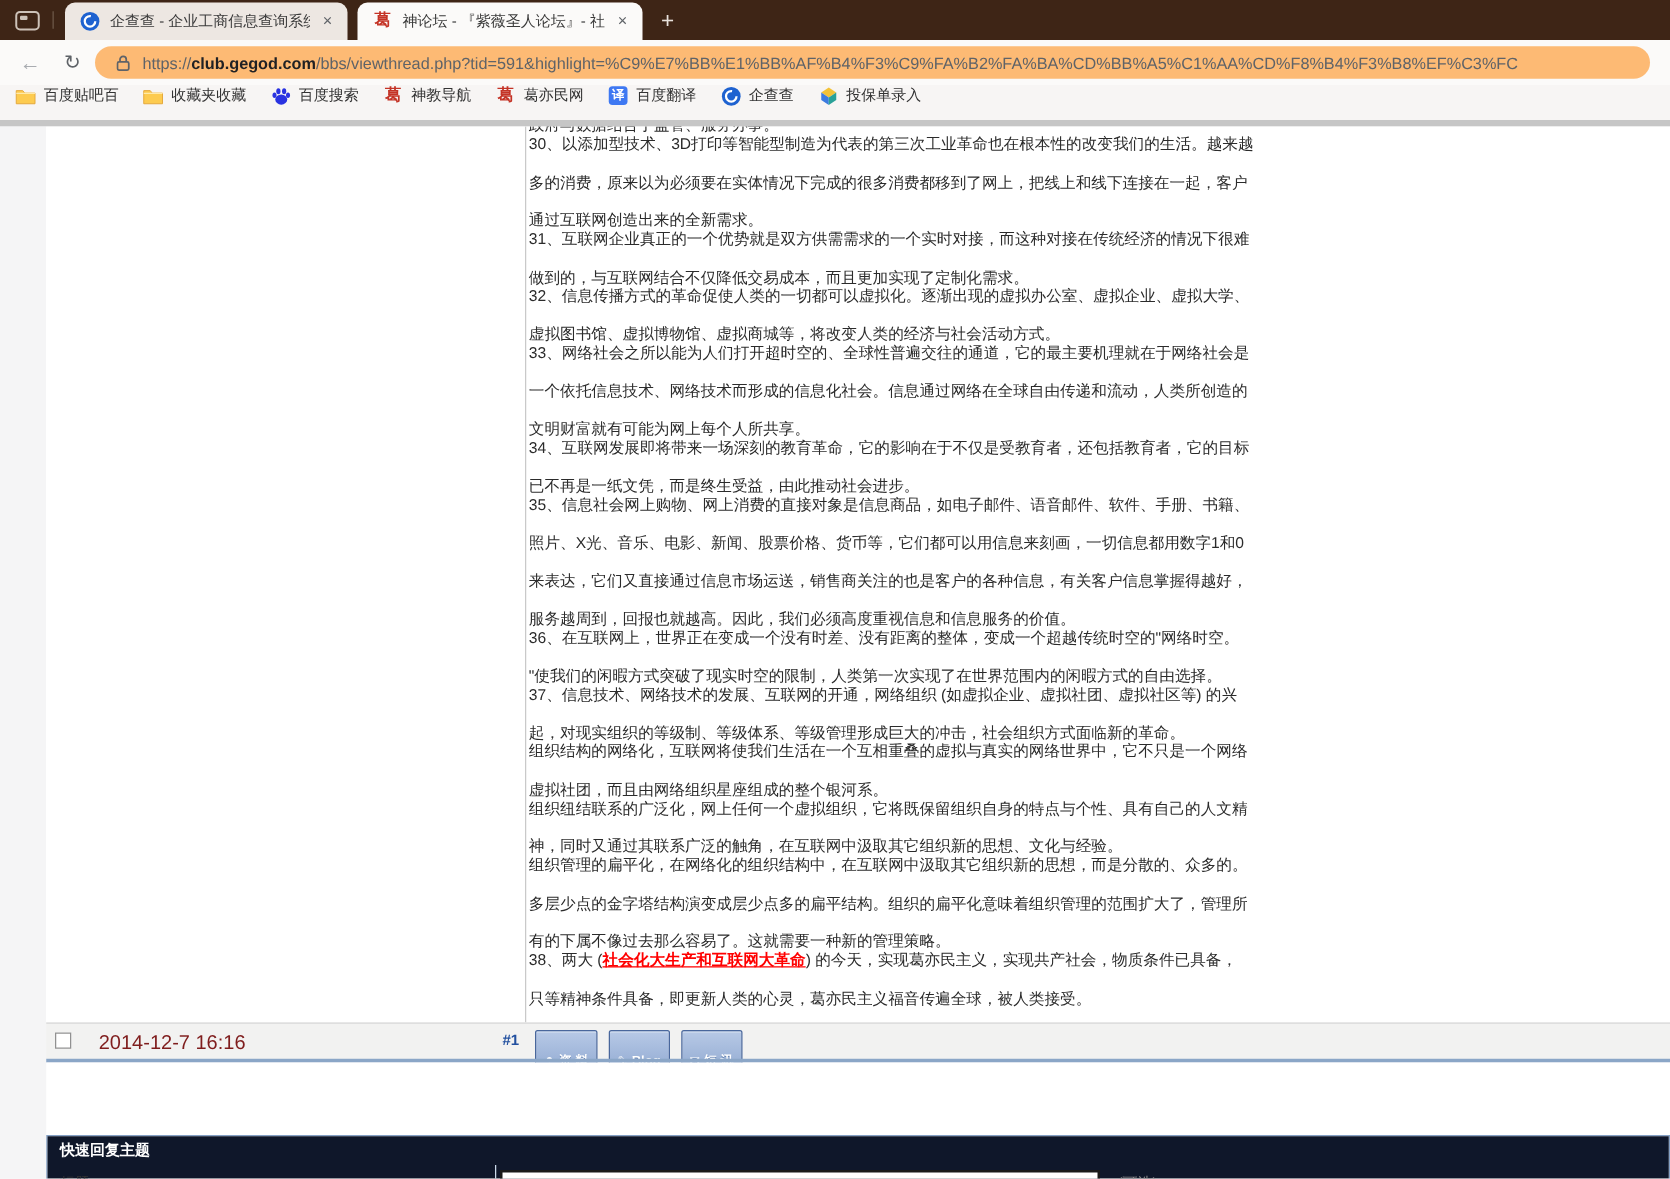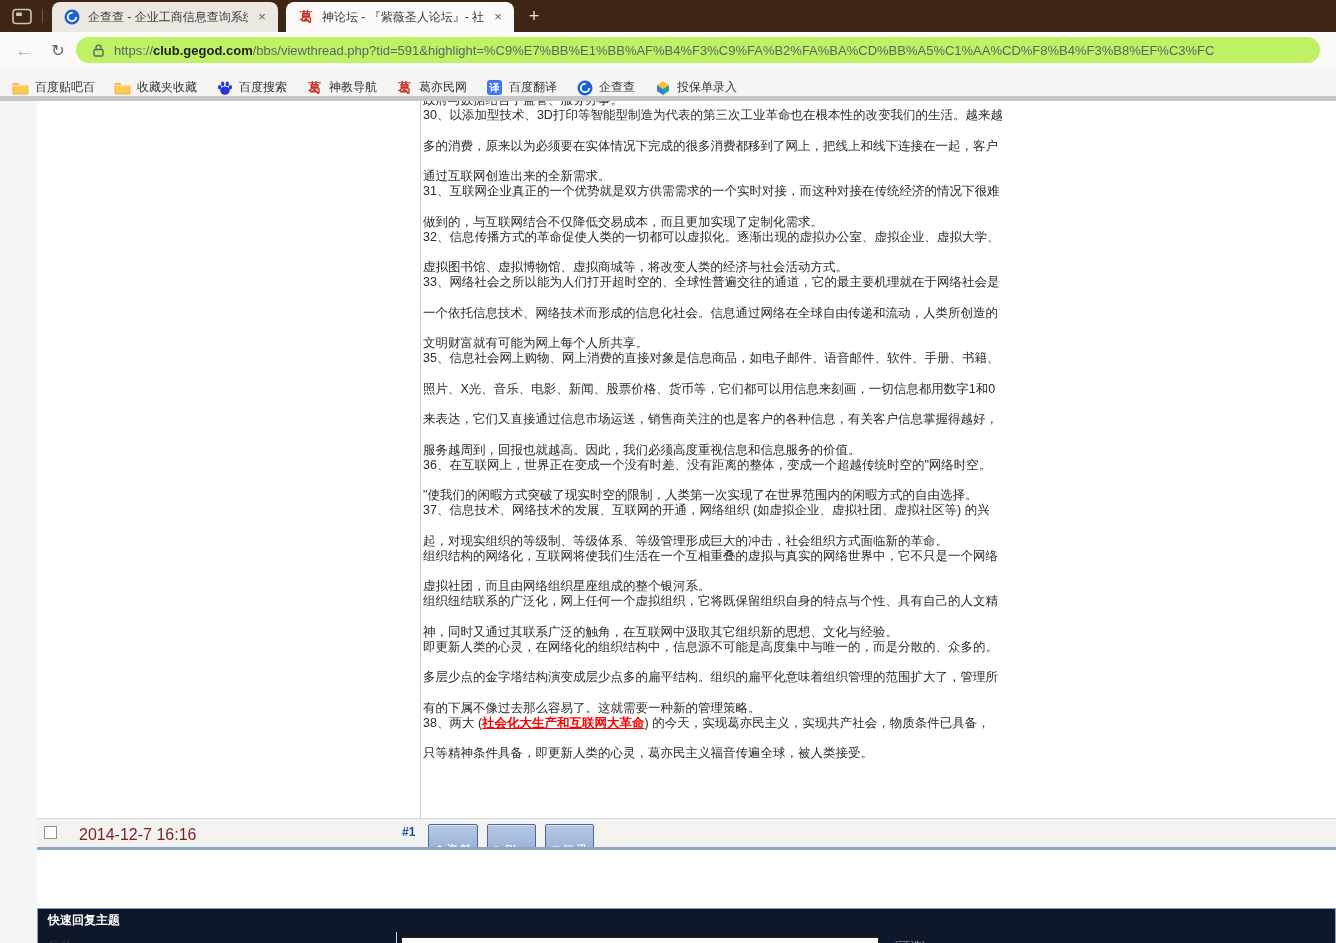--- a/index.html
+++ b/index.html
@@ -18,27 +18,27 @@
   .fav{width:16px;height:16px;margin:0 8px 0 4px;flex:none;display:inline-flex;align-items:center;justify-content:center}
   .tab-title{font-size:12px;color:#3A3A3A;white-space:nowrap;overflow:hidden;flex:1}
   .tab-x{flex:none;width:16px;text-align:center;color:#5F6368;font-size:13px;margin-left:6px;line-height:16px}
   .newtab{position:absolute;left:524px;top:6px;width:20px;height:20px;color:#E9E2DC;font-size:18px;
           line-height:20px;text-align:center}
   .navbar{position:absolute;top:32px;left:0;right:0;height:36px;background:#FBFAF9}
   .nav-ic{position:absolute;top:9px;width:20px;height:20px;text-align:center;line-height:20px;
           font-size:15px;color:#5F6368}
   .back{left:14px;color:#A9ACB1;font-size:17px}
   .refresh{left:48px;font-size:16px}
-  .pill{position:absolute;left:76px;top:5px;width:1244px;height:26px;border-radius:13px;background:#bef264;
+  .pill{position:absolute;left:76px;top:5px;width:1244px;height:26px;border-radius:13px;background:#fdba74;
         display:flex;align-items:center;overflow:hidden}
   .lock{width:11px;height:13px;margin:0 10px 0 17px;flex:none;display:inline-flex}
   .url{font-size:13px;color:#5F6368;white-space:nowrap}
   .url .host{color:#202124;font-weight:bold}
   .bookmarks{position:absolute;top:68px;left:0;right:0;height:28px;background:#F7F5F4;display:flex;
-             align-items:flex-end;padding-left:12px;box-sizing:border-box}
+             align-items:flex-start;padding-left:12px;box-sizing:border-box}
   .bm{display:flex;align-items:center;margin-right:19px;cursor:default}
   .bm .ic{width:17px;height:16px;margin-right:6px;display:inline-flex;align-items:center;justify-content:center}
   .bm-label{font-size:12px;color:#333}
   .strip{position:absolute;top:96px;left:0;right:0;height:5px;background:#C6C6C6}
   .gechar{color:#C43326;font-weight:bold;font-size:13px;line-height:16px;font-family:"DejaVu Serif",serif}
   .sqic{display:inline-block;width:15px;height:15px;border-radius:3px;color:#fff;font-size:10px;
         line-height:15px;text-align:center;font-weight:bold}
 
   
   .page{position:absolute;top:101px;left:0;width:1336px;height:842px;background:#F5F5F6;overflow:hidden}
@@ -202,33 +202,35 @@
         <div class="pline">30、以添加型技术、3D打印等智能型制造为代表的第三次工业革命也在根本性的改变我们的生活。越来越</div>
         <div class="pline gap">多的消费，原来以为必须要在实体情况下完成的很多消费都移到了网上，把线上和线下连接在一起，客户</div>
         <div class="pline gap">通过互联网创造出来的全新需求。</div>
         <div class="pline">31、互联网企业真正的一个优势就是双方供需需求的一个实时对接，而这种对接在传统经济的情况下很难</div>
         <div class="pline gap">做到的，与互联网结合不仅降低交易成本，而且更加实现了定制化需求。</div>
         <div class="pline">32、信息传播方式的革命促使人类的一切都可以虚拟化。逐渐出现的虚拟办公室、虚拟企业、虚拟大学、</div>
         <div class="pline gap">虚拟图书馆、虚拟博物馆、虚拟商城等，将改变人类的经济与社会活动方式。</div>
         <div class="pline">33、网络社会之所以能为人们打开超时空的、全球性普遍交往的通道，它的最主要机理就在于网络社会是</div>
         <div class="pline gap">一个依托信息技术、网络技术而形成的信息化社会。信息通过网络在全球自由传递和流动，人类所创造的</div>
         <div class="pline gap">文明财富就有可能为网上每个人所共享。</div>
+        <div class="pline">34、互联网发展即将带来一场深刻的教育革命，它的影响在于不仅是受教育者，还包括教育者，它的目标</div>
+        <div class="pline gap">已不再是一纸文凭，而是终生受益，由此推动社会进步。</div>
         <div class="pline">35、信息社会网上购物、网上消费的直接对象是信息商品，如电子邮件、语音邮件、软件、手册、书籍、</div>
         <div class="pline gap">照片、X光、音乐、电影、新闻、股票价格、货币等，它们都可以用信息来刻画，一切信息都用数字1和0</div>
         <div class="pline gap">来表达，它们又直接通过信息市场运送，销售商关注的也是客户的各种信息，有关客户信息掌握得越好，</div>
         <div class="pline gap">服务越周到，回报也就越高。因此，我们必须高度重视信息和信息服务的价值。</div>
         <div class="pline">36、在互联网上，世界正在变成一个没有时差、没有距离的整体，变成一个超越传统时空的"网络时空。</div>
         <div class="pline gap">"使我们的闲暇方式突破了现实时空的限制，人类第一次实现了在世界范围内的闲暇方式的自由选择。</div>
         <div class="pline">37、信息技术、网络技术的发展、互联网的开通，网络组织 (如虚拟企业、虚拟社团、虚拟社区等) 的兴</div>
         <div class="pline gap">起，对现实组织的等级制、等级体系、等级管理形成巨大的冲击，社会组织方式面临新的革命。</div>
         <div class="pline">组织结构的网络化，互联网将使我们生活在一个互相重叠的虚拟与真实的网络世界中，它不只是一个网络</div>
         <div class="pline gap">虚拟社团，而且由网络组织星座组成的整个银河系。</div>
         <div class="pline">组织纽结联系的广泛化，网上任何一个虚拟组织，它将既保留组织自身的特点与个性、具有自己的人文精</div>
         <div class="pline gap">神，同时又通过其联系广泛的触角，在互联网中汲取其它组织新的思想、文化与经验。</div>
-        <div class="pline">即更新人类的心灵，在网络化的组织结构中，信息源不可能是高度集中与唯一的，而是分散的、众多的。</div>
+        <div class="pline">组织管理的扁平化，在网络化的组织结构中，在互联网中汲取其它组织新的思想，而是分散的、众多的。</div>
         <div class="pline gap">多层少点的金字塔结构演变成层少点多的扁平结构。组织的扁平化意味着组织管理的范围扩大了，管理所</div>
         <div class="pline gap">有的下属不像过去那么容易了。这就需要一种新的管理策略。</div>
         <div class="pline"><span>38、两大 (</span><span class="hl" style="color: rgb(255, 0, 0);">社会化大生产和互联网大革命</span><span>) 的今天，实现葛亦民主义，实现共产社会，物质条件已具备，</span></div>
         <div class="pline gap">只等精神条件具备，即更新人类的心灵，葛亦民主义福音传遍全球，被人类接受。</div>
       </div>
   </div>
 
   <div class="footer-row">
     <span class="cb"></span>
     <span class="pdate">2014-12-7 16:16</span>

